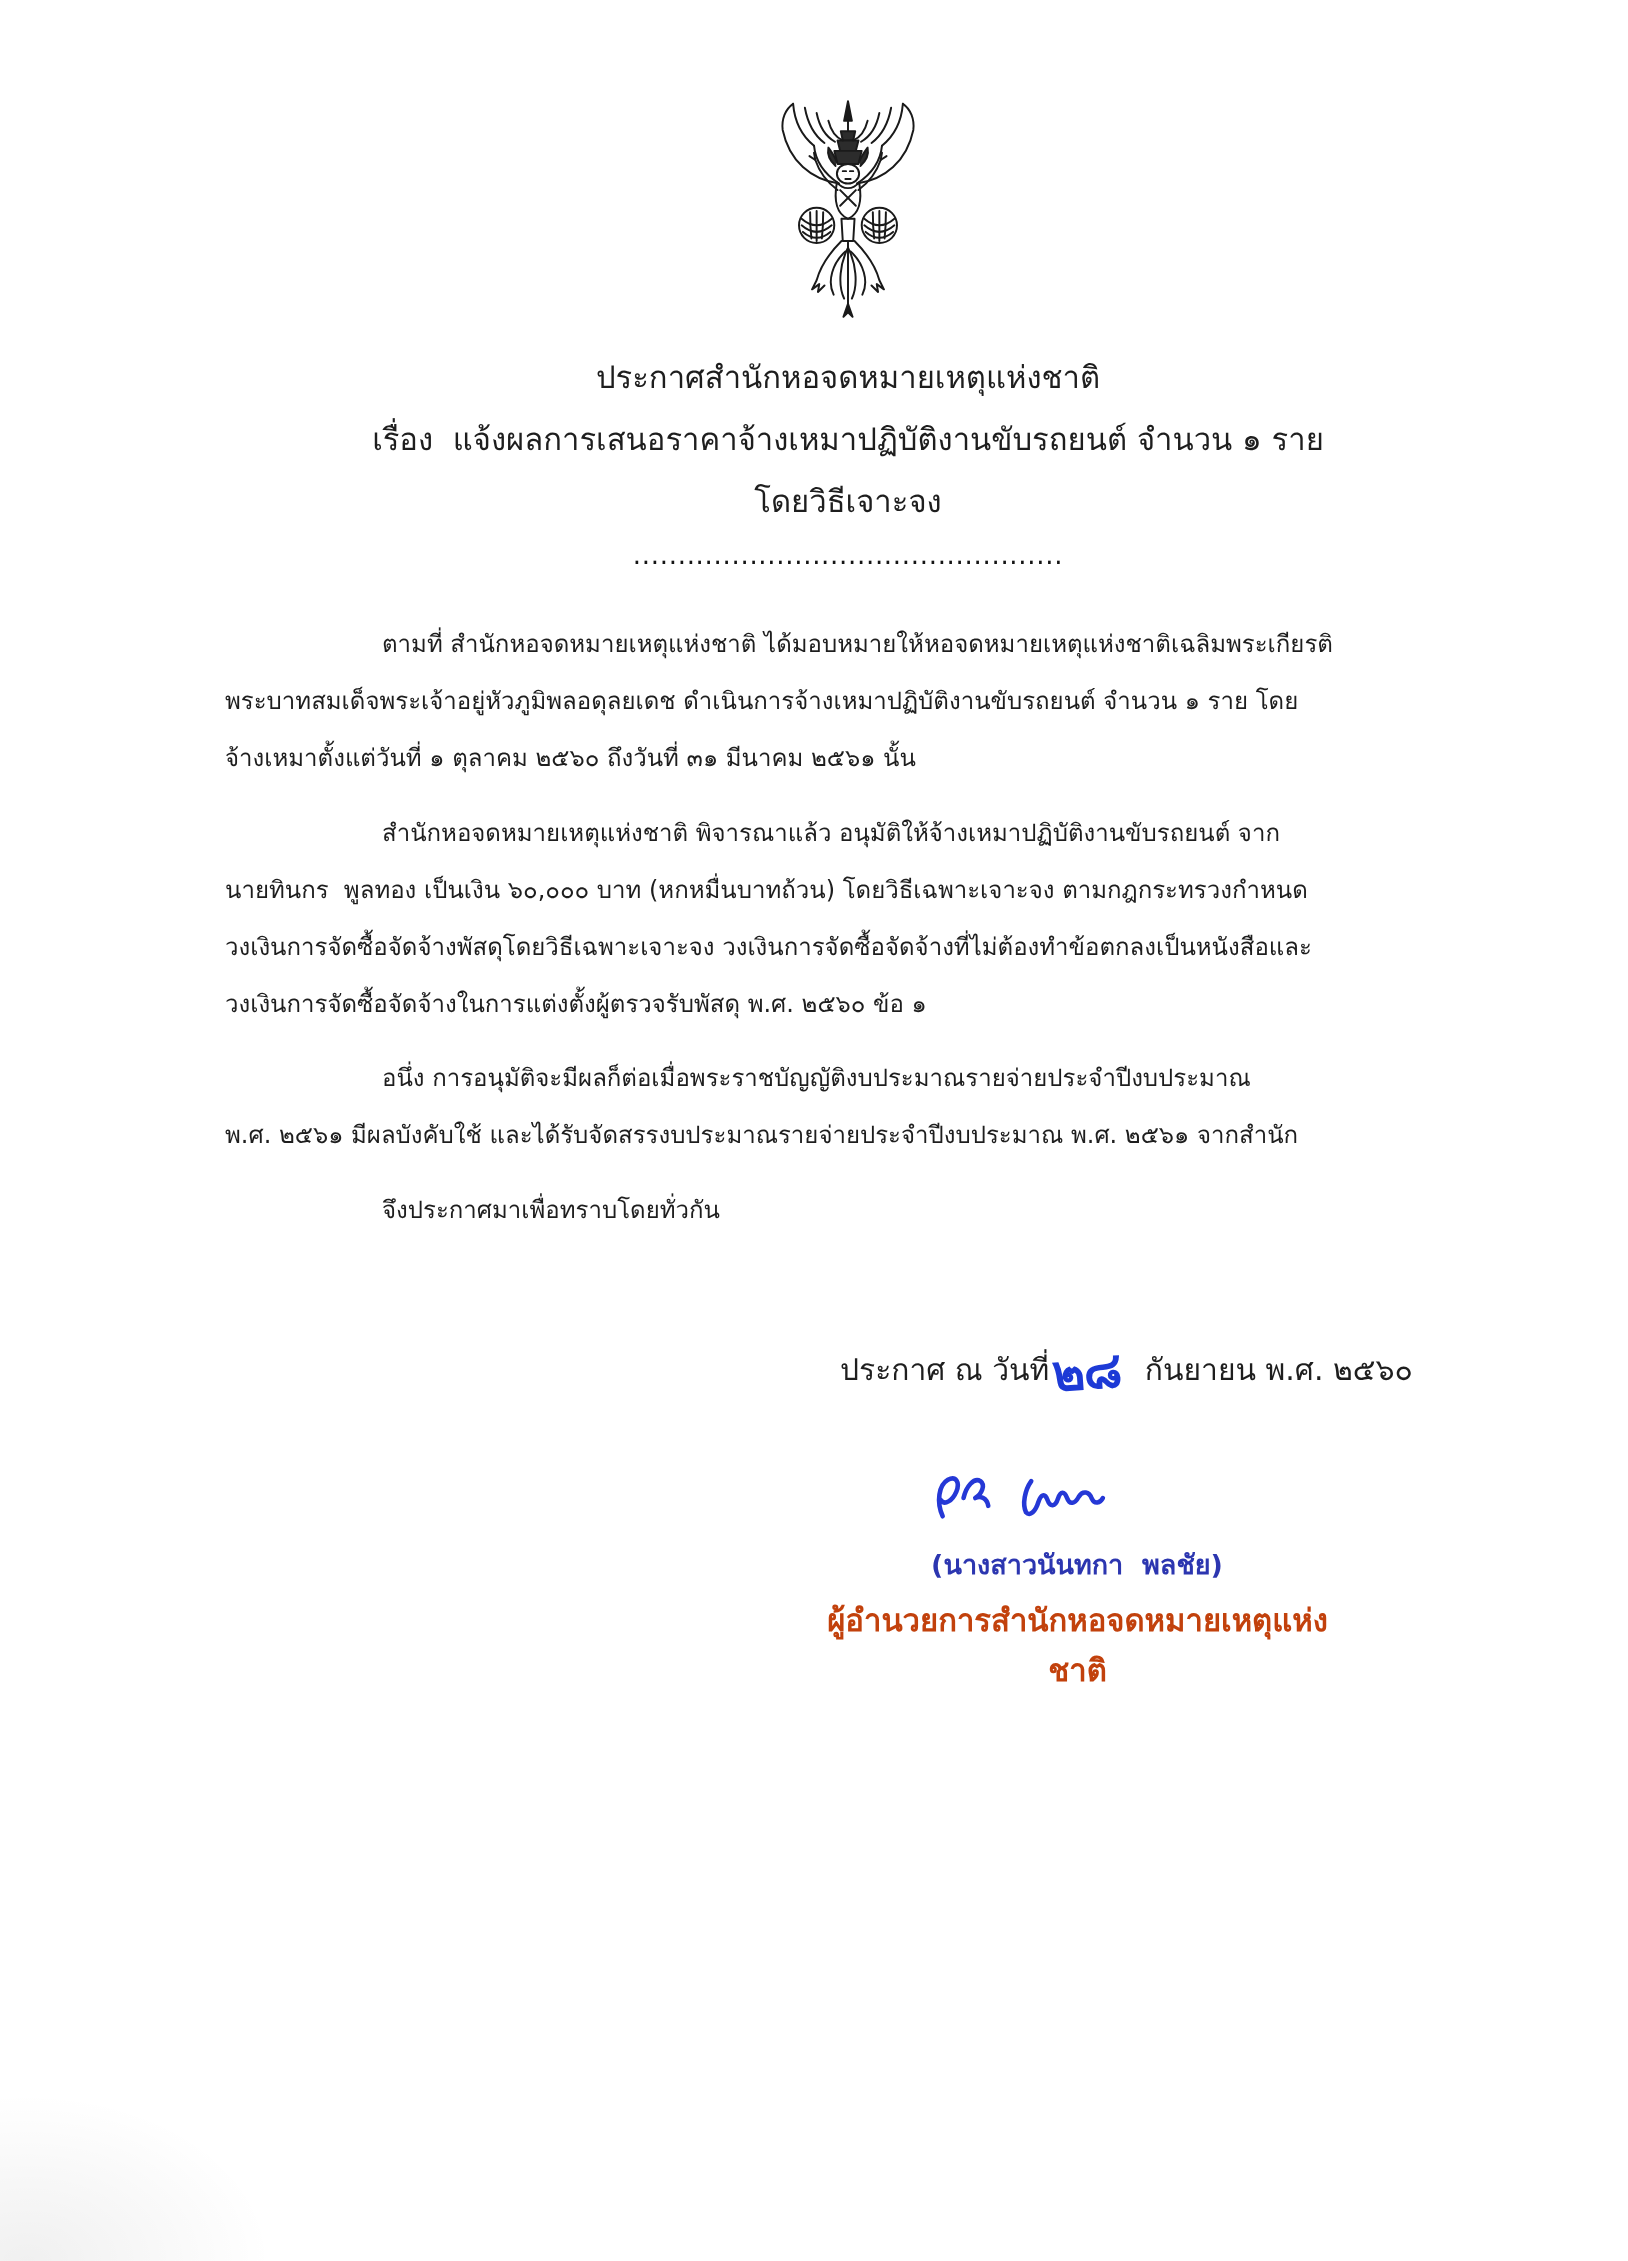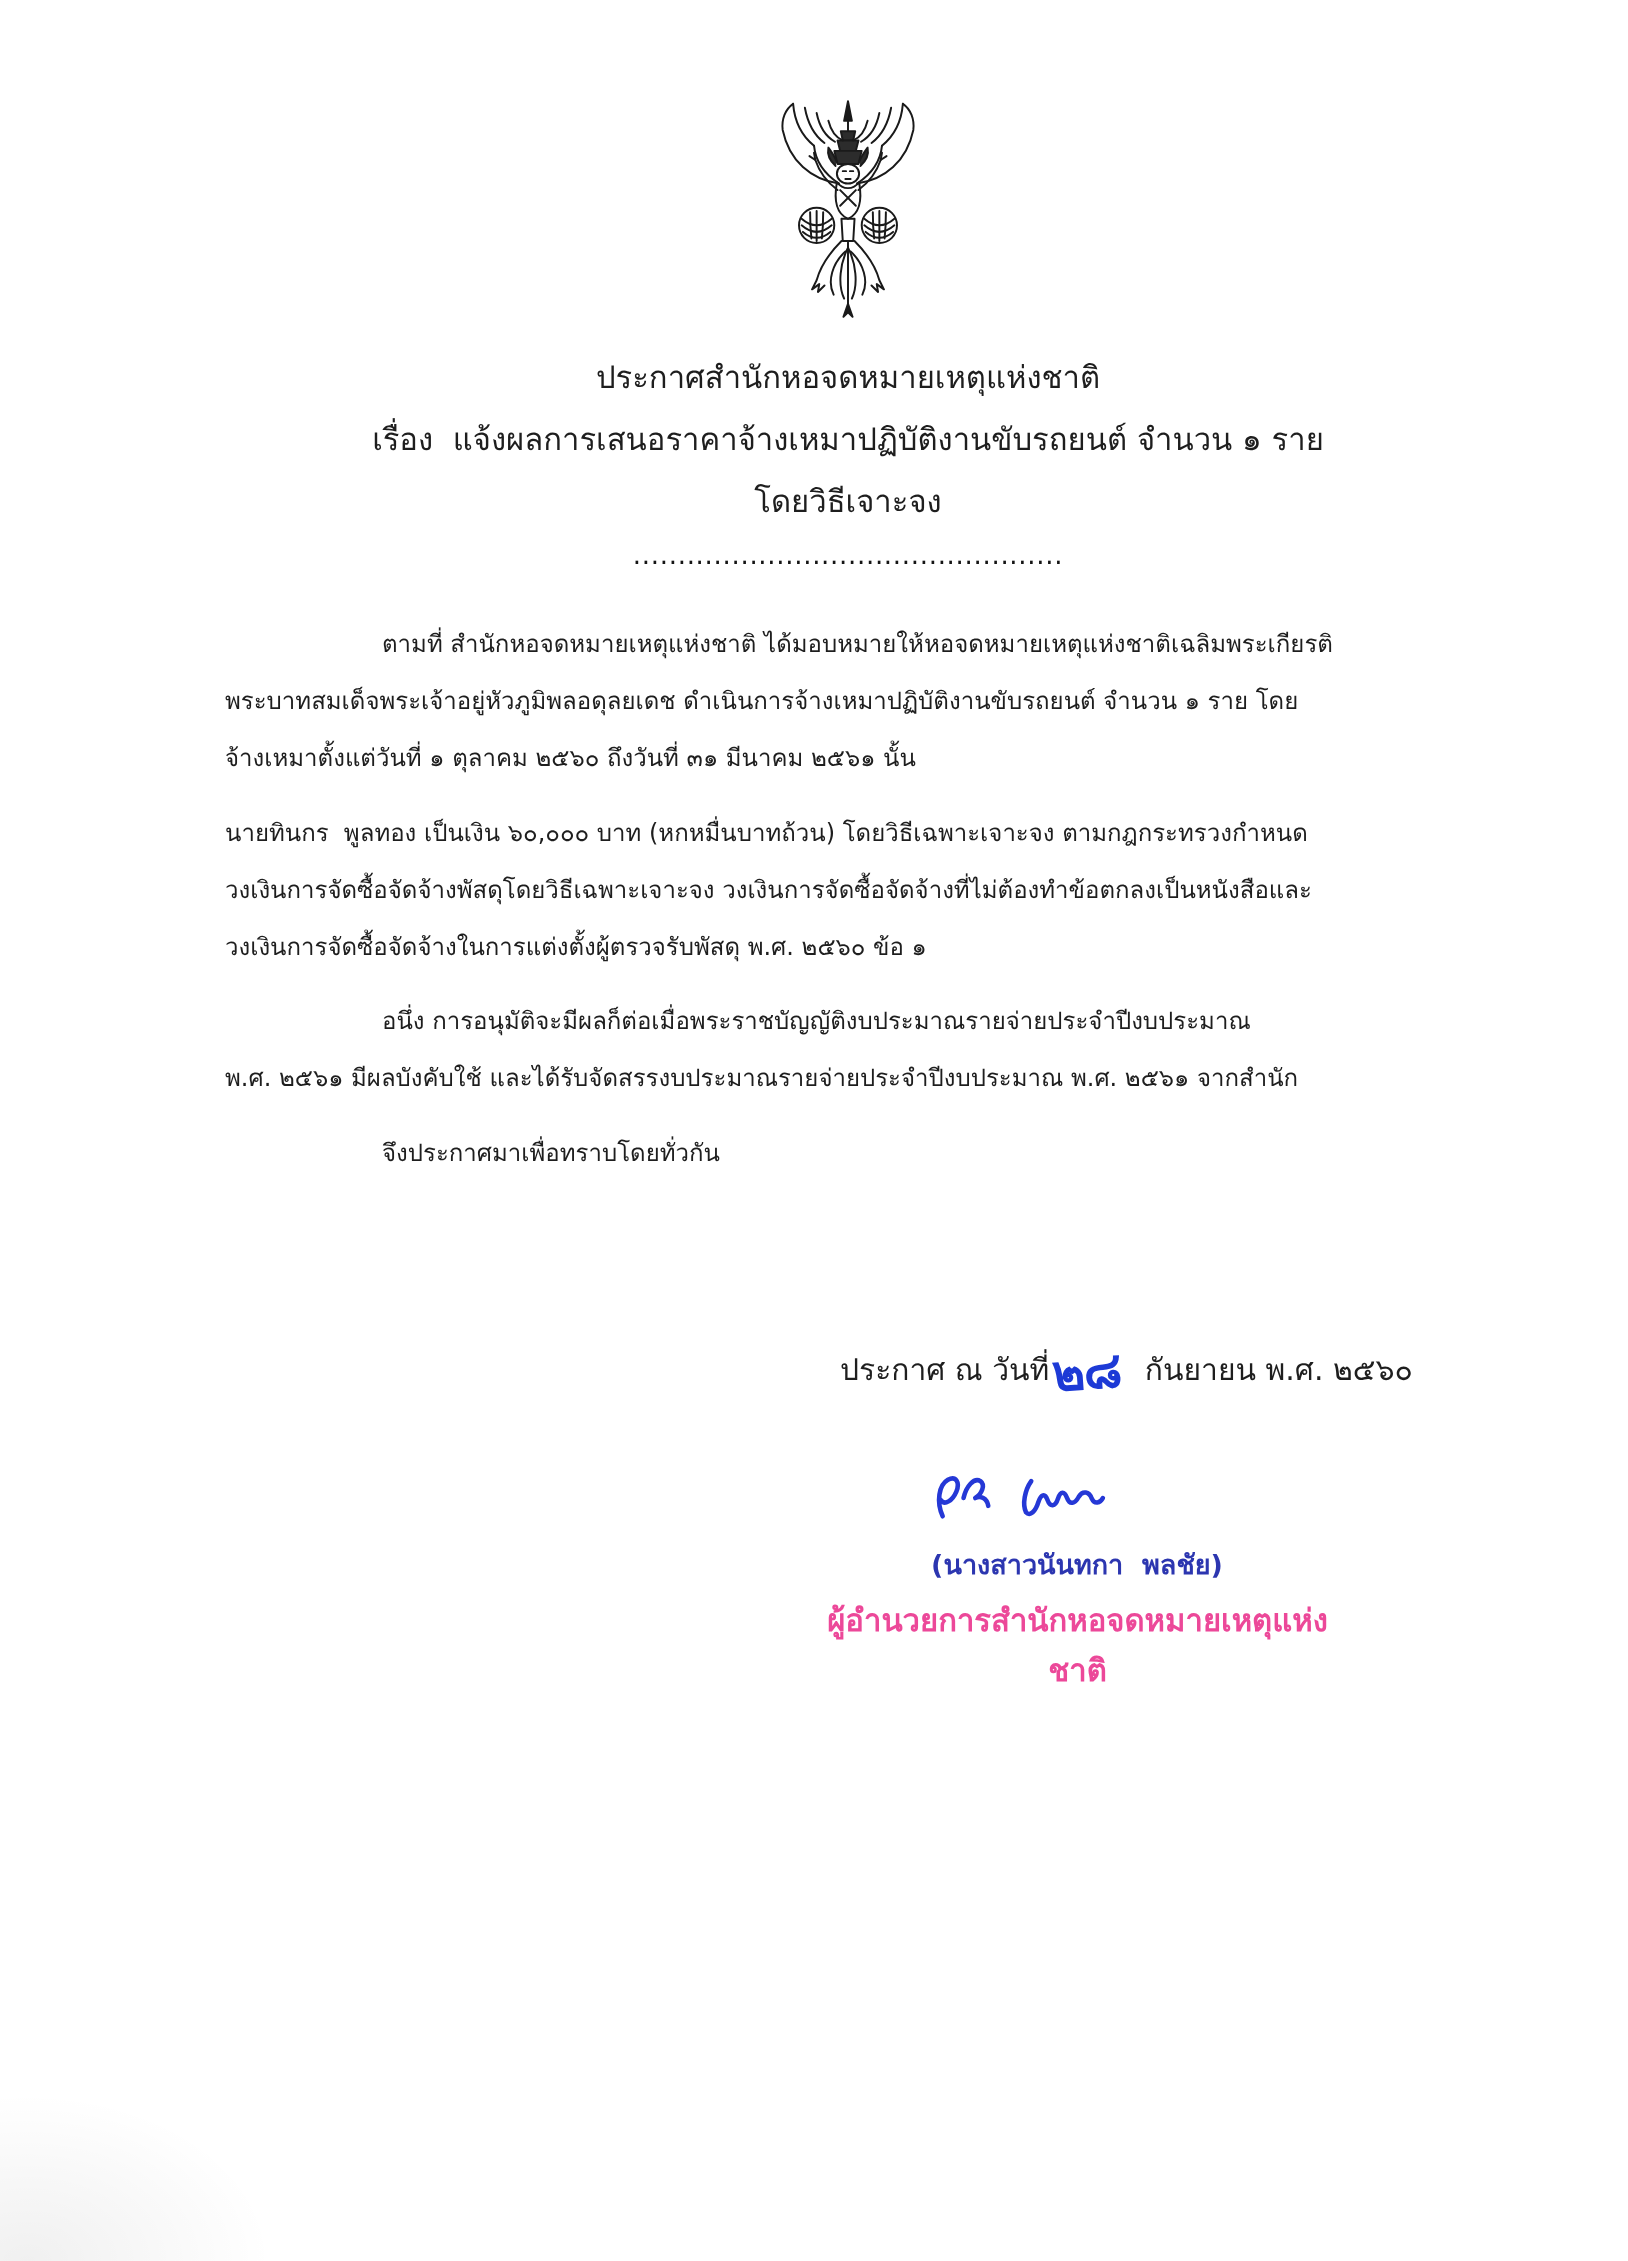--- a/index.html
+++ b/index.html
@@ -47,21 +47,21 @@
     letter-spacing:-1.3px;
   }
   .sig-scribble{position:absolute;left:933px;top:1472px;width:203px;height:56px;}
   .sig-name{
     position:absolute;left:815px;top:1543px;width:524px;
     text-align:center;font-size:27px;font-weight:bold;color:#2c36b0;
     white-space:pre-wrap;
   }
   .sig-pos{
     position:absolute;left:809px;top:1595px;width:537px;
-    text-align:center;font-size:31px;font-weight:bold;color:#ec4899;
+    text-align:center;font-size:31px;font-weight:bold;color:#c2410c;
     white-space:pre-wrap;
   }
 </style>
 </head>
 <body>
 
 <div class="page">
 
   <div class="emblem">
     <svg viewBox="0 0 300 345" width="196" height="226" xmlns="http://www.w3.org/2000/svg">
@@ -118,20 +118,21 @@
 
   <div class="dots">................................................</div>
 
   <div class="body-text">
     <div class="para">
       <div class="line first">ตามที่ สำนักหอจดหมายเหตุแห่งชาติ ได้มอบหมายให้หอจดหมายเหตุแห่งชาติเฉลิมพระเกียรติ</div>
       <div class="line">พระบาทสมเด็จพระเจ้าอยู่หัวภูมิพลอดุลยเดช ดำเนินการจ้างเหมาปฏิบัติงานขับรถยนต์ จำนวน ๑ ราย โดย</div>
       <div class="line">จ้างเหมาตั้งแต่วันที่ ๑ ตุลาคม ๒๕๖๐ ถึงวันที่ ๓๑ มีนาคม ๒๕๖๑ นั้น</div>
     </div>
     <div class="para">
+      <div class="line first">สำนักหอจดหมายเหตุแห่งชาติ พิจารณาแล้ว อนุมัติให้จ้างเหมาปฏิบัติงานขับรถยนต์ จาก</div>
       <div class="line">นายทินกร  พูลทอง เป็นเงิน ๖๐,๐๐๐ บาท (หกหมื่นบาทถ้วน) โดยวิธีเฉพาะเจาะจง ตามกฎกระทรวงกำหนด</div>
       <div class="line">วงเงินการจัดซื้อจัดจ้างพัสดุโดยวิธีเฉพาะเจาะจง วงเงินการจัดซื้อจัดจ้างที่ไม่ต้องทำข้อตกลงเป็นหนังสือและ</div>
       <div class="line">วงเงินการจัดซื้อจัดจ้างในการแต่งตั้งผู้ตรวจรับพัสดุ พ.ศ. ๒๕๖๐ ข้อ ๑</div>
     </div>
     <div class="para">
       <div class="line first">อนึ่ง การอนุมัติจะมีผลก็ต่อเมื่อพระราชบัญญัติงบประมาณรายจ่ายประจำปีงบประมาณ</div>
       <div class="line">พ.ศ. ๒๕๖๑ มีผลบังคับใช้ และได้รับจัดสรรงบประมาณรายจ่ายประจำปีงบประมาณ พ.ศ. ๒๕๖๑ จากสำนัก</div>
     </div>
     <div class="para">
       <div class="line first">จึงประกาศมาเพื่อทราบโดยทั่วกัน</div>

